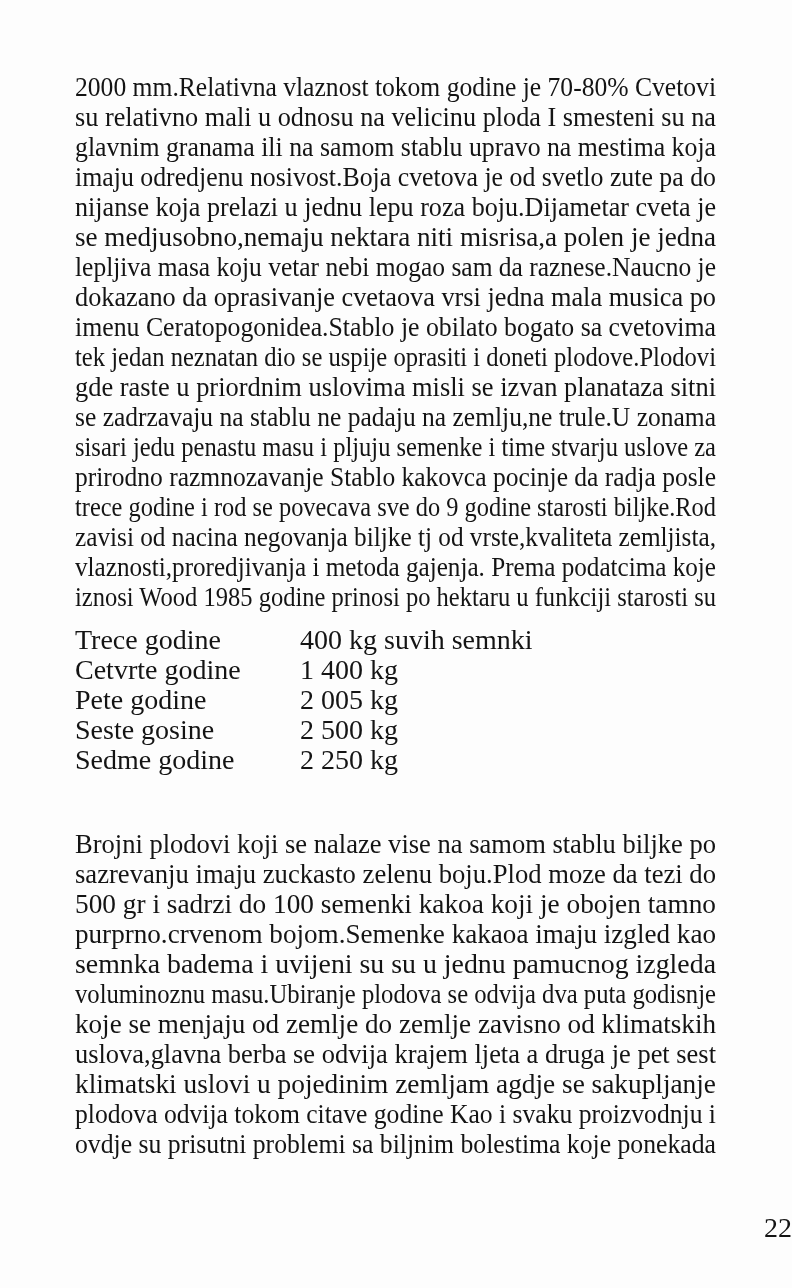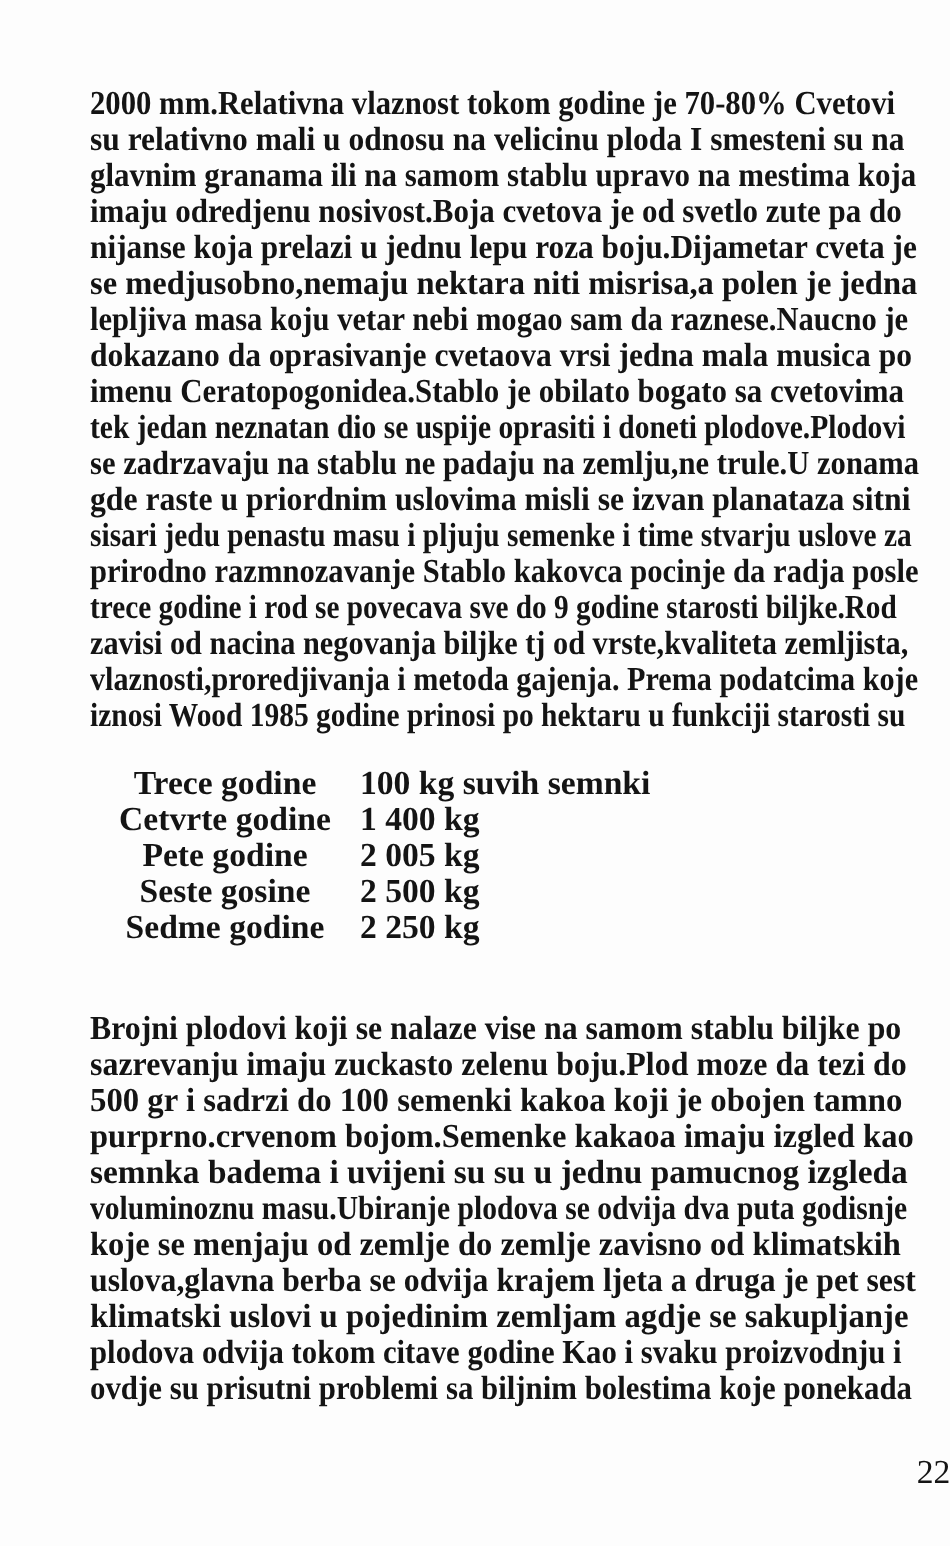--- a/index.html
+++ b/index.html
@@ -15,35 +15,33 @@
     color: #141414;
     font-family: "Liberation Serif", "DejaVu Serif", serif;
     font-size: 28px;
     overflow: hidden;
   }
   .content {
     position: absolute;
     left: 75px;
     top: 72px;
     width: 641px;
-    font-weight: bold;
   }
   .line {
     height: 30px;
     line-height: 30px;
     white-space: nowrap;
   }
   .line-inner {
     display: inline-block;
     white-space: pre;
     transform-origin: 0 60%;
   }
   .yield-table {
-    margin-top: 27px;
-    text-align: center;
+    margin-top: 13px;
   }
   .trow {
     display: flex;
     height: 30px;
     line-height: 30px;
   }
   .tcell-age {
     flex: none;
     width: 225px;
   }
@@ -73,34 +71,34 @@
         <div class="line"><span class="line-inner" style="transform: scaleX(0.913817);">2000 mm.Relativna vlaznost tokom godine je 70-80% Cvetovi</span></div>
         <div class="line"><span class="line-inner" style="transform: scaleX(0.937756);">su relativno mali u odnosu na velicinu ploda I smesteni su na</span></div>
         <div class="line"><span class="line-inner" style="transform: scaleX(0.921039);">glavnim granama ili na samom stablu upravo na mestima koja</span></div>
         <div class="line"><span class="line-inner" style="transform: scaleX(0.922053);">imaju odredjenu nosivost.Boja cvetova je od svetlo zute pa do</span></div>
         <div class="line"><span class="line-inner" style="transform: scaleX(0.93266);">nijanse koja prelazi u jednu lepu roza boju.Dijametar cveta je</span></div>
         <div class="line"><span class="line-inner" style="transform: scaleX(0.968689);">se medjusobno,nemaju nektara niti misrisa,a polen je jedna</span></div>
         <div class="line"><span class="line-inner" style="transform: scaleX(0.909986);">lepljiva masa koju vetar nebi mogao sam da raznese.Naucno je</span></div>
         <div class="line"><span class="line-inner" style="transform: scaleX(0.939022);">dokazano da oprasivanje cvetaova vrsi jedna mala musica po</span></div>
         <div class="line"><span class="line-inner" style="transform: scaleX(0.921039);">imenu Ceratopogonidea.Stablo je obilato bogato sa cvetovima</span></div>
         <div class="line"><span class="line-inner" style="transform: scaleX(0.878778);">tek jedan neznatan dio se uspije oprasiti i doneti plodove.Plodovi</span></div>
+        <div class="line"><span class="line-inner" style="transform: scaleX(0.944253);">gde raste u priordnim uslovima misli se izvan planataza sitni</span></div>
         <div class="line"><span class="line-inner" style="transform: scaleX(0.911037);">se zadrzavaju na stablu ne padaju na zemlju,ne trule.U zonama</span></div>
-        <div class="line"><span class="line-inner" style="transform: scaleX(0.944253);">gde raste u priordnim uslovima misli se izvan planataza sitni</span></div>
         <div class="line"><span class="line-inner" style="transform: scaleX(0.876001);">sisari jedu penastu masu i pljuju semenke i time stvarju uslove za</span></div>
         <div class="line"><span class="line-inner" style="transform: scaleX(0.910997);">prirodno razmnozavanje Stablo kakovca pocinje da radja posle</span></div>
         <div class="line"><span class="line-inner" style="transform: scaleX(0.871405);">trece godine i rod se povecava sve do 9 godine starosti biljke.Rod</span></div>
         <div class="line"><span class="line-inner" style="transform: scaleX(0.901963);">zavisi od nacina negovanja biljke tj od vrste,kvaliteta zemljista,</span></div>
         <div class="line"><span class="line-inner" style="transform: scaleX(0.898054);">vlaznosti,proredjivanja i metoda gajenja. Prema podatcima koje</span></div>
         <div class="line"><span class="line-inner" style="transform: scaleX(0.876413);">iznosi Wood 1985 godine prinosi po hektaru u funkciji starosti su</span></div>
       </div>
 
     <div class="yield-table">
         <div class="trow">
           <span class="tcell-age">Trece godine</span>
-          <span class="tcell-yield">100 kg suvih semnki</span>
+          <span class="tcell-yield">400 kg suvih semnki</span>
         </div>
         <div class="trow">
           <span class="tcell-age">Cetvrte godine</span>
           <span class="tcell-yield">1 400 kg</span>
         </div>
         <div class="trow">
           <span class="tcell-age">Pete godine</span>
           <span class="tcell-yield">2 005 kg</span>
         </div>
         <div class="trow">

